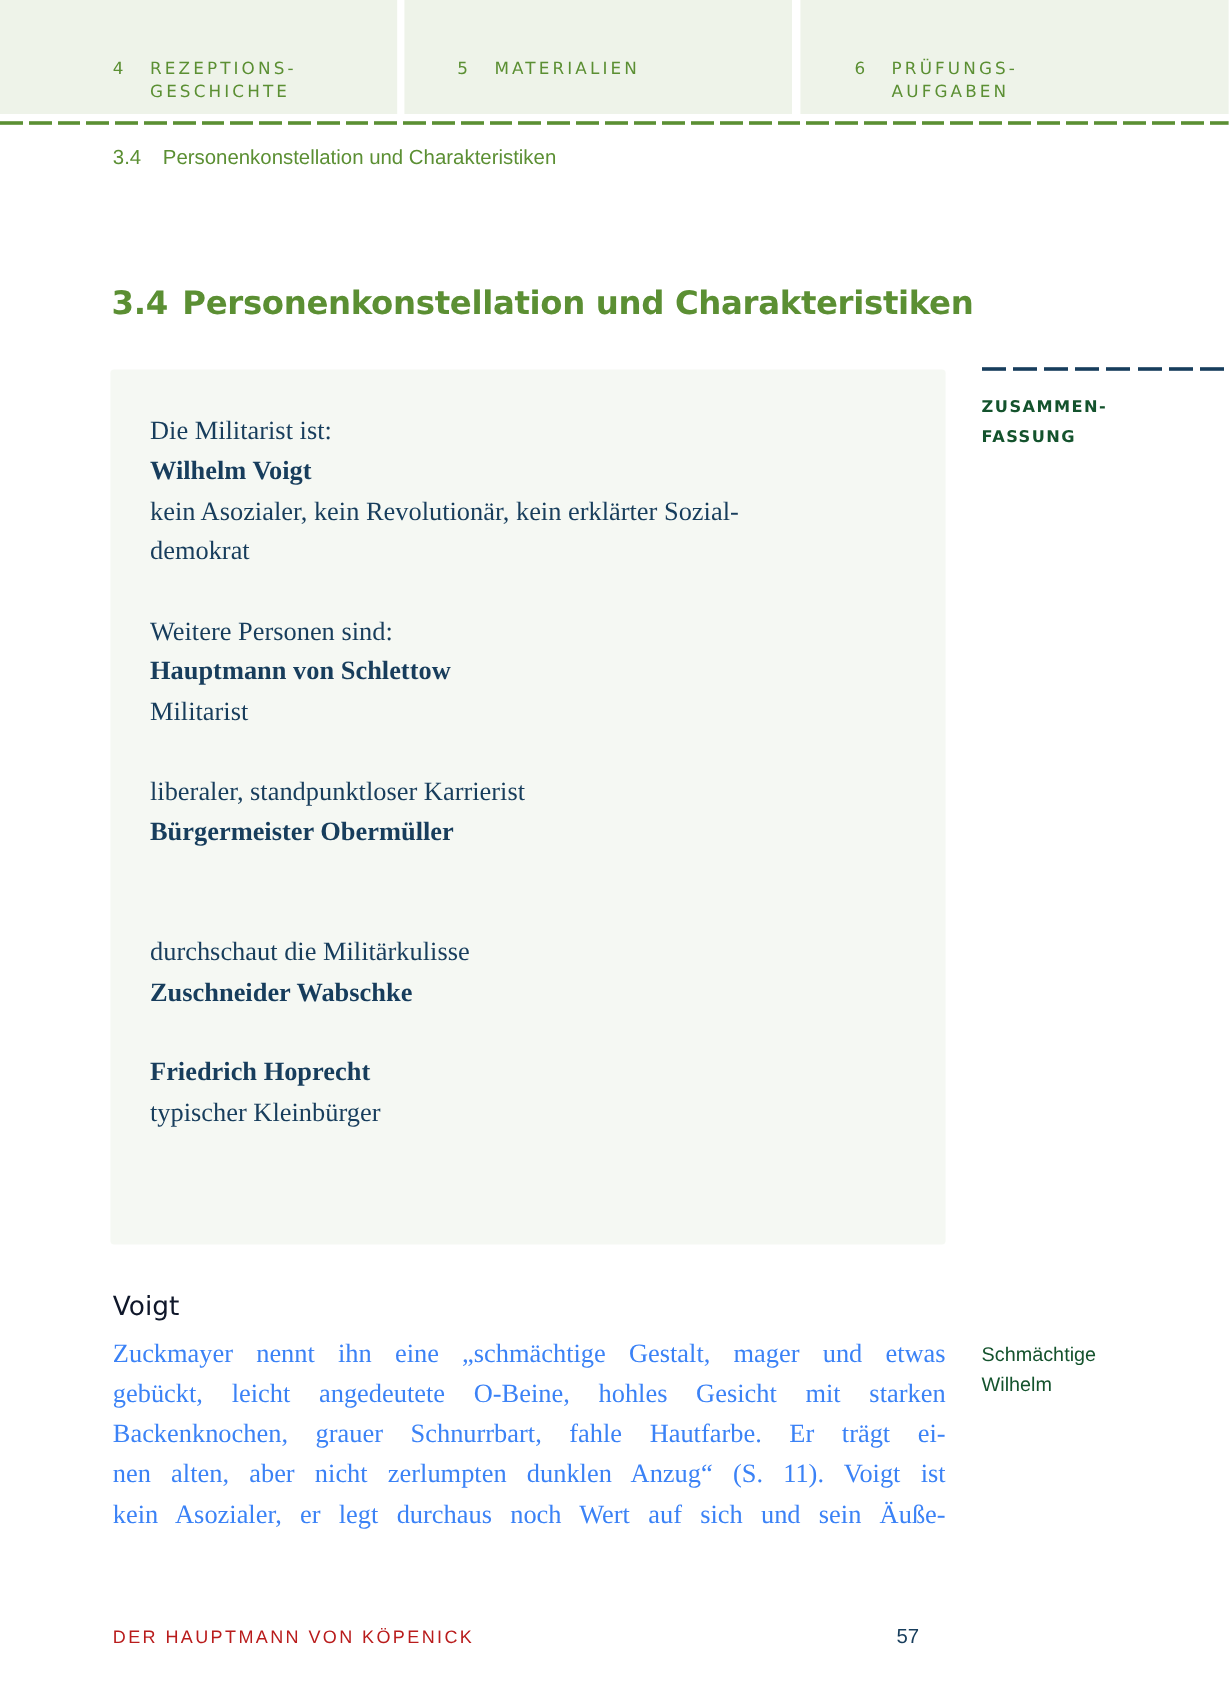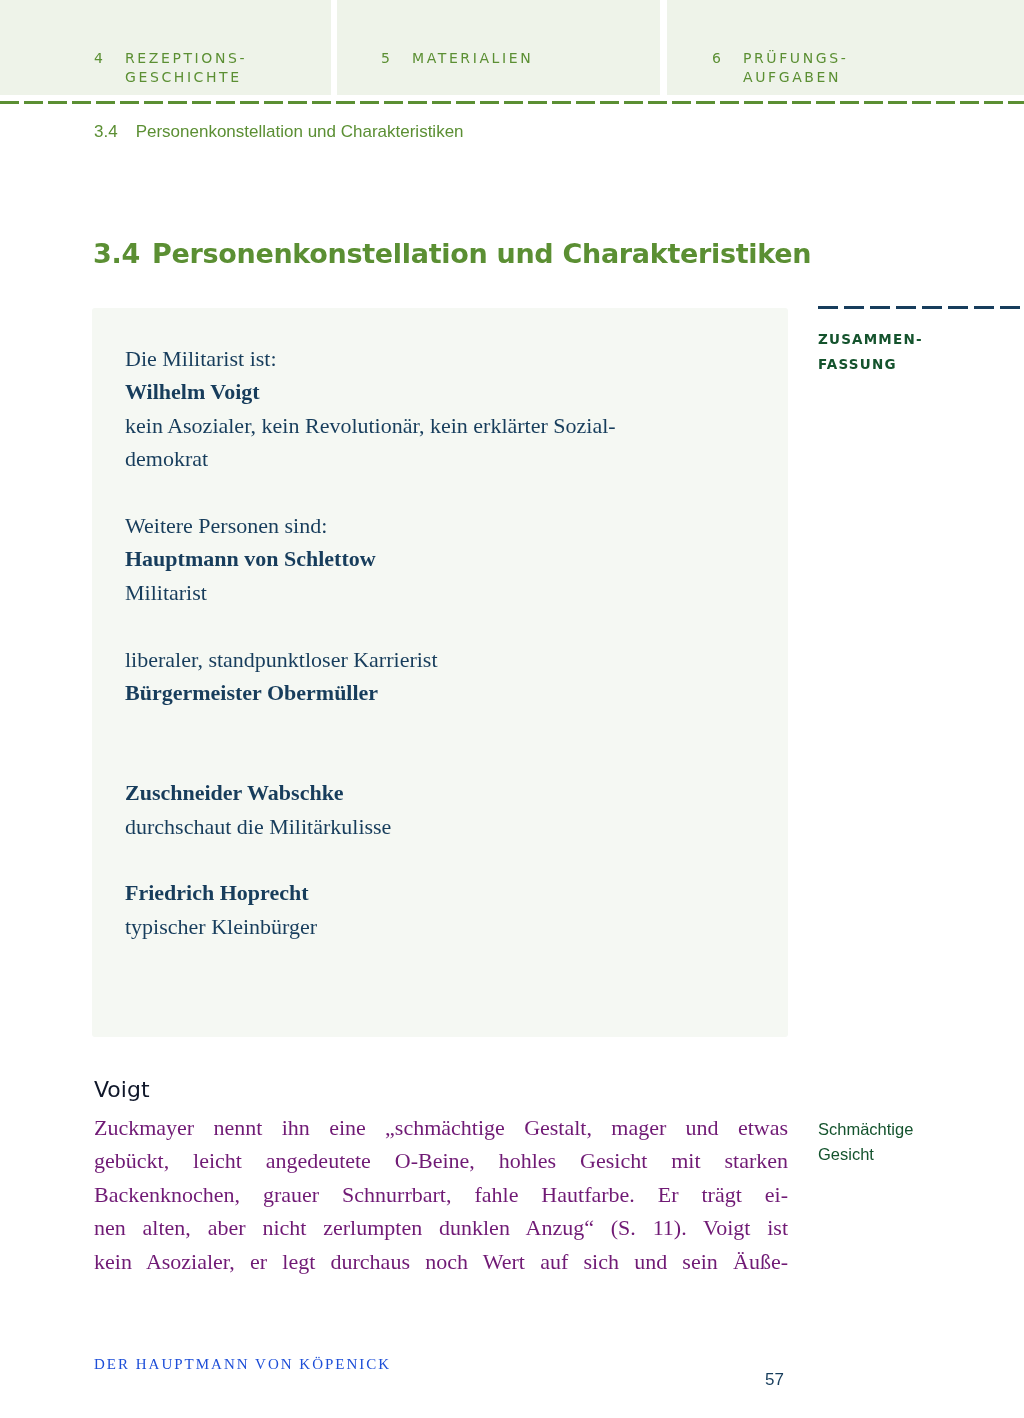--- a/index.html
+++ b/index.html
@@ -77,34 +77,34 @@
 
     .subhead {
       position: absolute; left: 94px; top: 1077px;
       font-family: "DejaVu Sans", sans-serif;
       font-size: 22px; font-weight: normal; color: #0f172a;
     }
 
     .body-text {
       position: absolute; left: 94px; top: 1111px; width: 694px;
       font-family: "Liberation Serif", serif;
-      font-size: 22px; line-height: 33.4px; color: #701a75;
+      font-size: 22px; line-height: 33.4px; color: #3b82f6;
     }
     .body-line { display: block; white-space: nowrap; text-align: justify; text-align-last: justify; }
     .body-line.last { text-align-last: justify; }
 
     .footer-title {
       position: absolute; left: 94px; top: 1356px;
-      font-family: Liberation Serif, serif;
-      font-size: 15px; letter-spacing: 2px; color: #1d4ed8;
+      font-family: Liberation Sans, sans-serif;
+      font-size: 15px; letter-spacing: 2px; color: #b91c1c;
     }
     .page-number {
-      position: absolute; left: 765px; top: 1354px;
+      position: absolute; left: 747px; top: 1354px;
       font-family: "Liberation Sans", sans-serif;
-      font-size: 17px; color: #173d5c; margin-top: 16px;
+      font-size: 17px; color: #173d5c;
     }
   </style>
 </head>
 <body>
 
 <div class="tab tab-1">
   <div class="tab-inner">
     <span class="tab-num">4</span>
     <span class="tab-label">REZEPTIONS-
 GESCHICHTE</span>
@@ -131,21 +131,21 @@
 </div>
 
 <h1 class="section-title">
   <span class="st-num">3.4</span><span>Personenkonstellation und Charakteristiken</span>
 </h1>
 
 <div class="blue-dash"></div>
 <div class="margin-note summary">ZUSAMMEN-
 FASSUNG</div>
 <div class="margin-note gestalt">Schmächtige
-Gesicht</div>
+Wilhelm</div>
 
 <div class="summary-box">
   <span class="sb-line">Die Militarist ist:</span>
   <span class="sb-line sb-bold">Wilhelm Voigt</span>
   <span class="sb-line">kein Asozialer, kein Revolutionär, kein erklärter Sozial-</span>
   <span class="sb-line">demokrat</span>
   <div class="sb-gap"></div>
   <span class="sb-line">Weitere Personen sind:</span>
 
   <div>
@@ -153,22 +153,22 @@
     <span class="sb-line">Militarist</span>
   </div>
   <div class="sb-gap"></div>
   <div>
     <span class="sb-line">liberaler, standpunktloser Karrierist</span>
     <span class="sb-line sb-bold">Bürgermeister Obermüller</span>
   </div>
   <div class="sb-gap"></div>
   <div class="sb-gap"></div>
   <div>
+    <span class="sb-line">durchschaut die Militärkulisse</span>
     <span class="sb-line sb-bold">Zuschneider Wabschke</span>
-    <span class="sb-line">durchschaut die Militärkulisse</span>
   </div>
   <div class="sb-gap"></div>
   <div>
     <span class="sb-line sb-bold">Friedrich Hoprecht</span>
     <span class="sb-line">typischer Kleinbürger</span>
   </div>
 </div>
 
 <h2 class="subhead">Voigt</h2>
 <div class="body-text">

